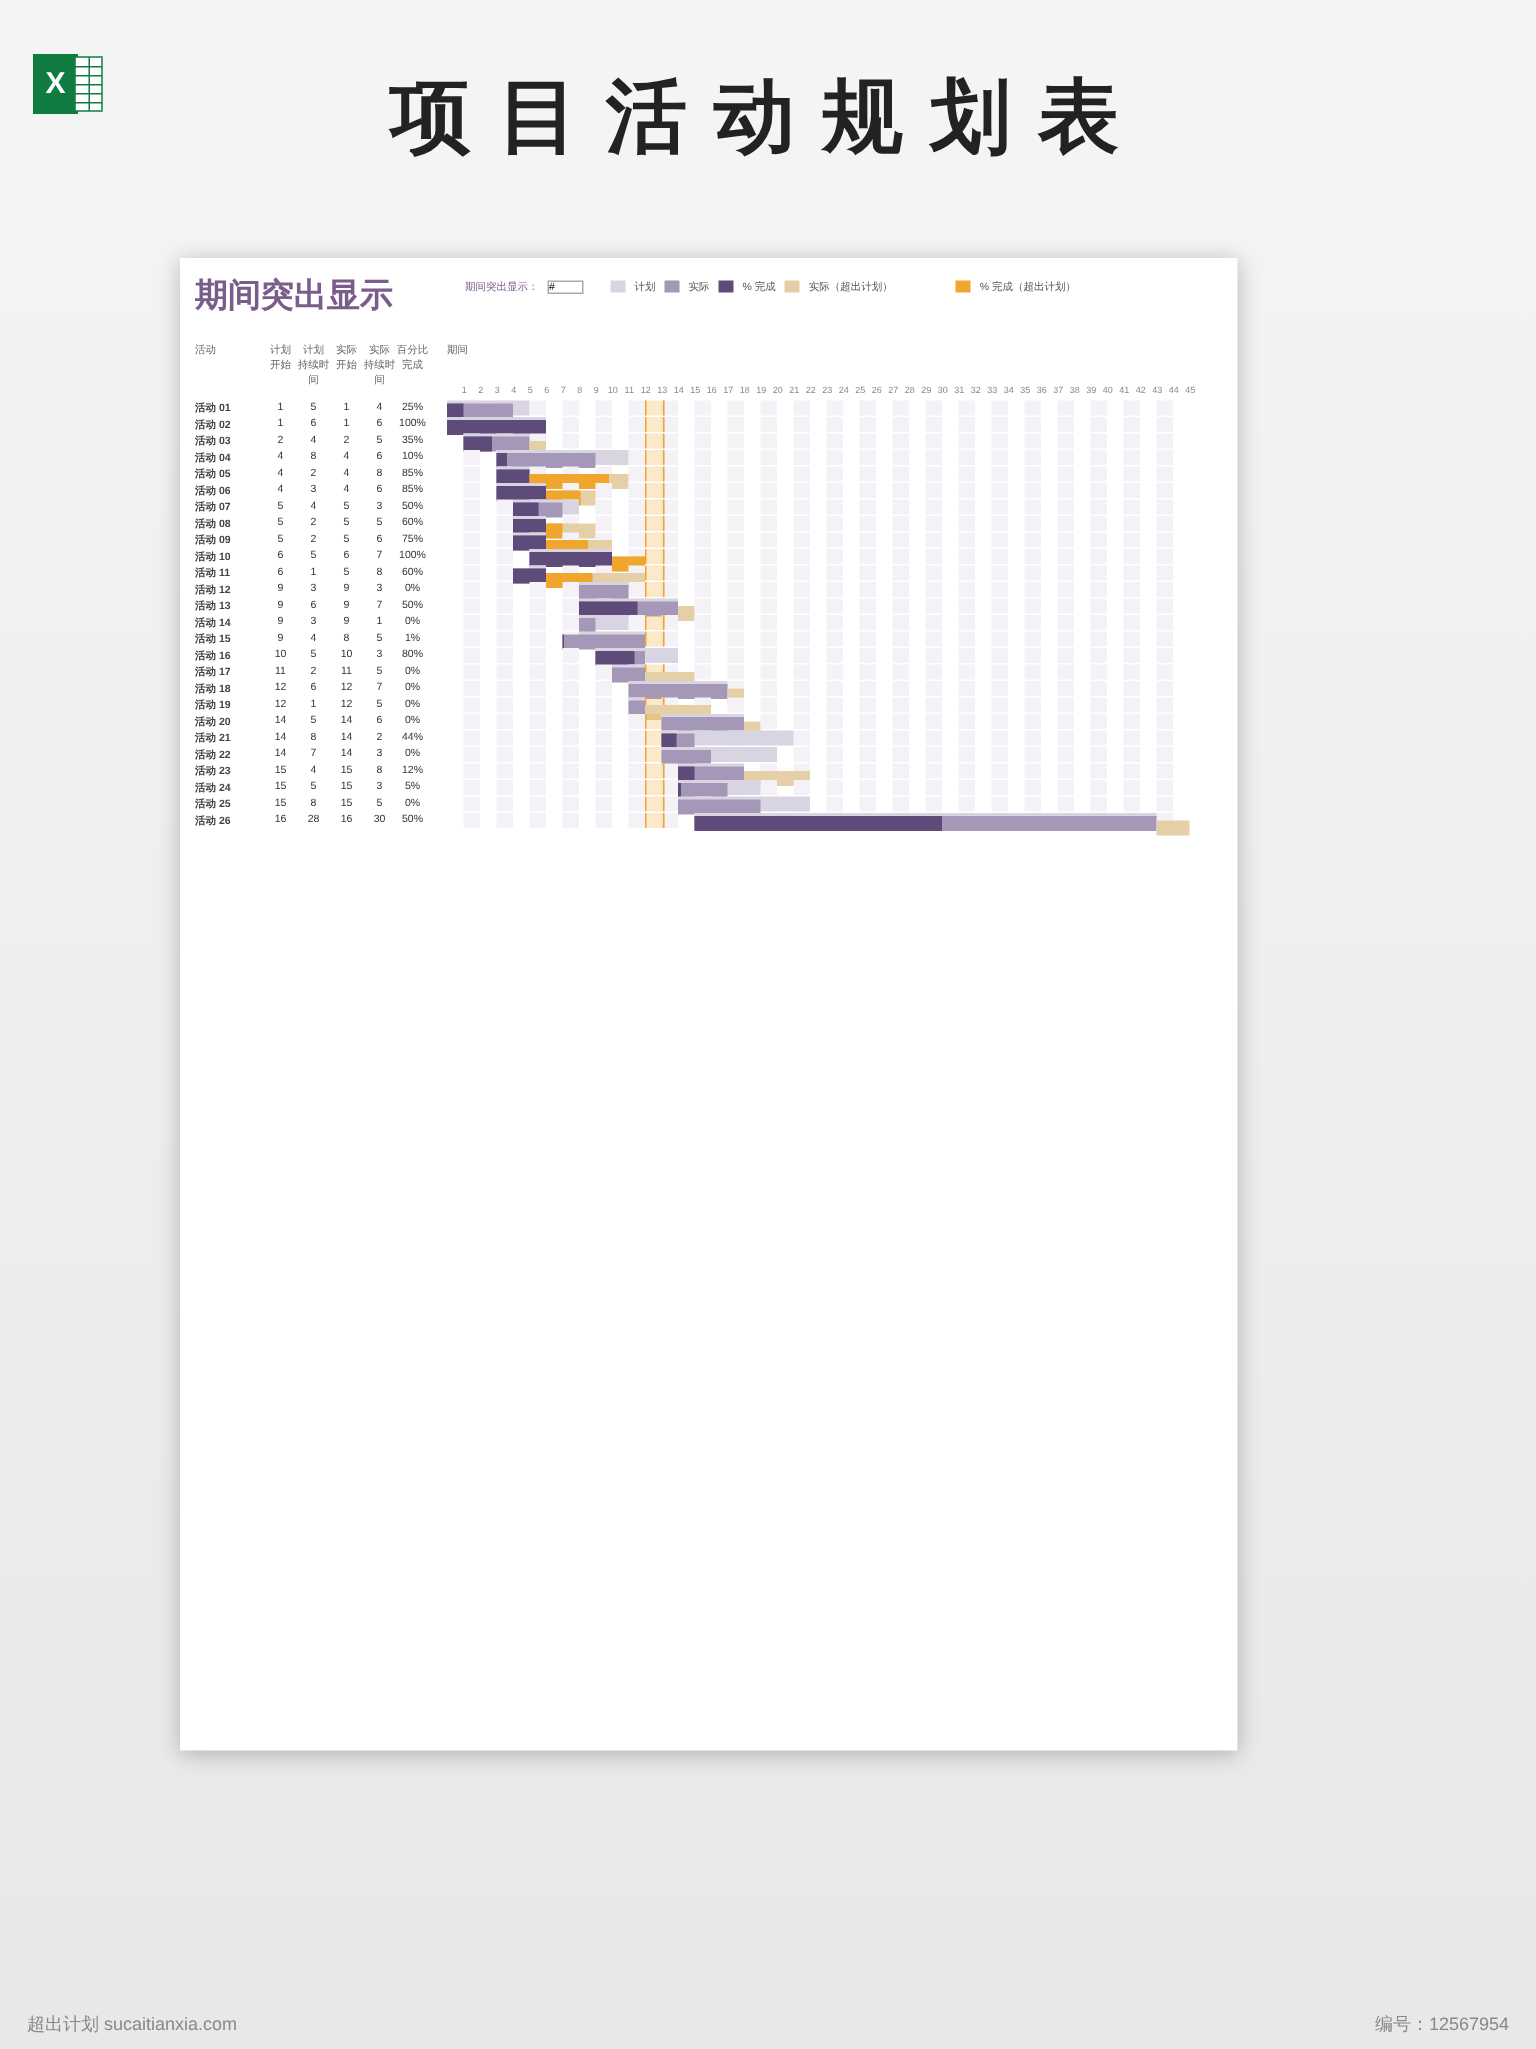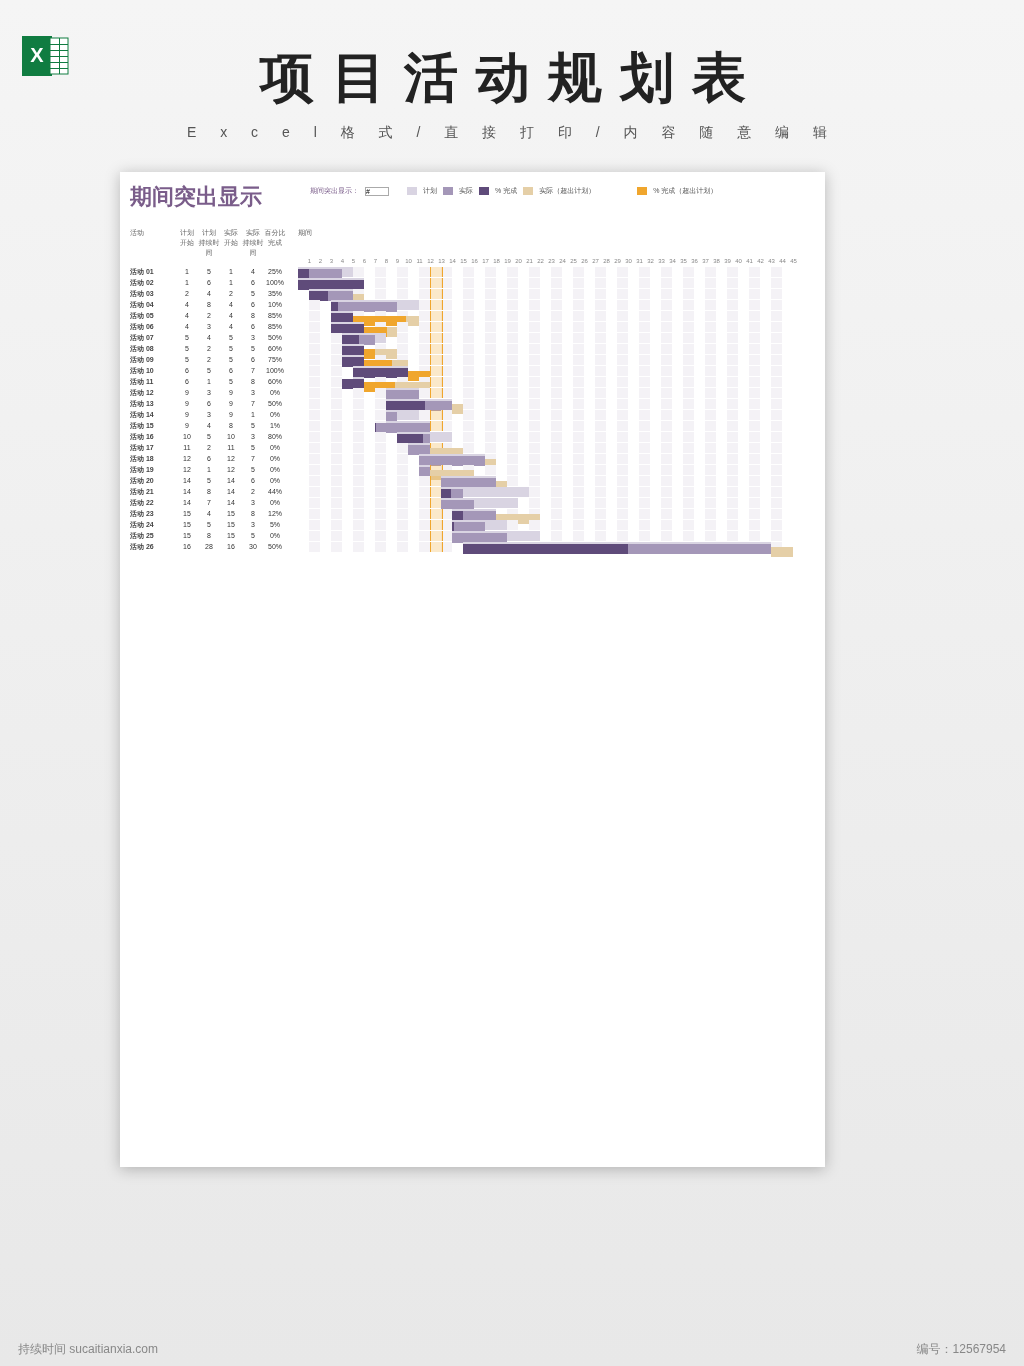--- a/index.html
+++ b/index.html
@@ -55,21 +55,20 @@
         <rect x="28" y="18" width="18" height="1" fill="#107c41"></rect>
         <rect x="28" y="24" width="18" height="1" fill="#107c41"></rect>
         <rect x="28" y="30" width="18" height="1" fill="#107c41"></rect>
         <rect x="28" y="36" width="18" height="1" fill="#107c41"></rect>
         <rect x="37" y="6" width="1" height="36" fill="#107c41"></rect>
         <text x="15" y="30" fill="#fff" font-size="20" font-weight="bold" font-family="Arial" text-anchor="middle">X</text>
       </svg>
   </div>
 
   <div class="main-title">项目活动规划表</div>
-  <div class="subtitle">E x c e l 格 式 / 直 接 打 印 / 内 容 随 意 编 辑</div>
 
   <div class="sheet">
     <div class="sheet-inner">
       <div class="sheet-title">期间突出显示</div>
 
       <div class="legend-row">
         <span class="highlight-label">期间突出显示：</span>
         <input value="#" style="">
         <span style="width:6px"></span>
         <span class="legend-sw lg-plan"></span>
@@ -1091,16 +1090,16 @@
                 <div class="bar bar-over" style="left: 473px; width: 22px;"></div>
                 <div class="bar bar-done" style="left: 165px; width: 165px;"></div>
               </div>
             </div>
           </div>
       </div>
     </div>
   </div>
 
   <div class="footer">
-    <span>持续时间 sucaitianxia.com</span>
+    <span>超出计划 sucaitianxia.com</span>
     <span>编号：12567954</span>
   </div>
 </div>
 
 </body></html>

